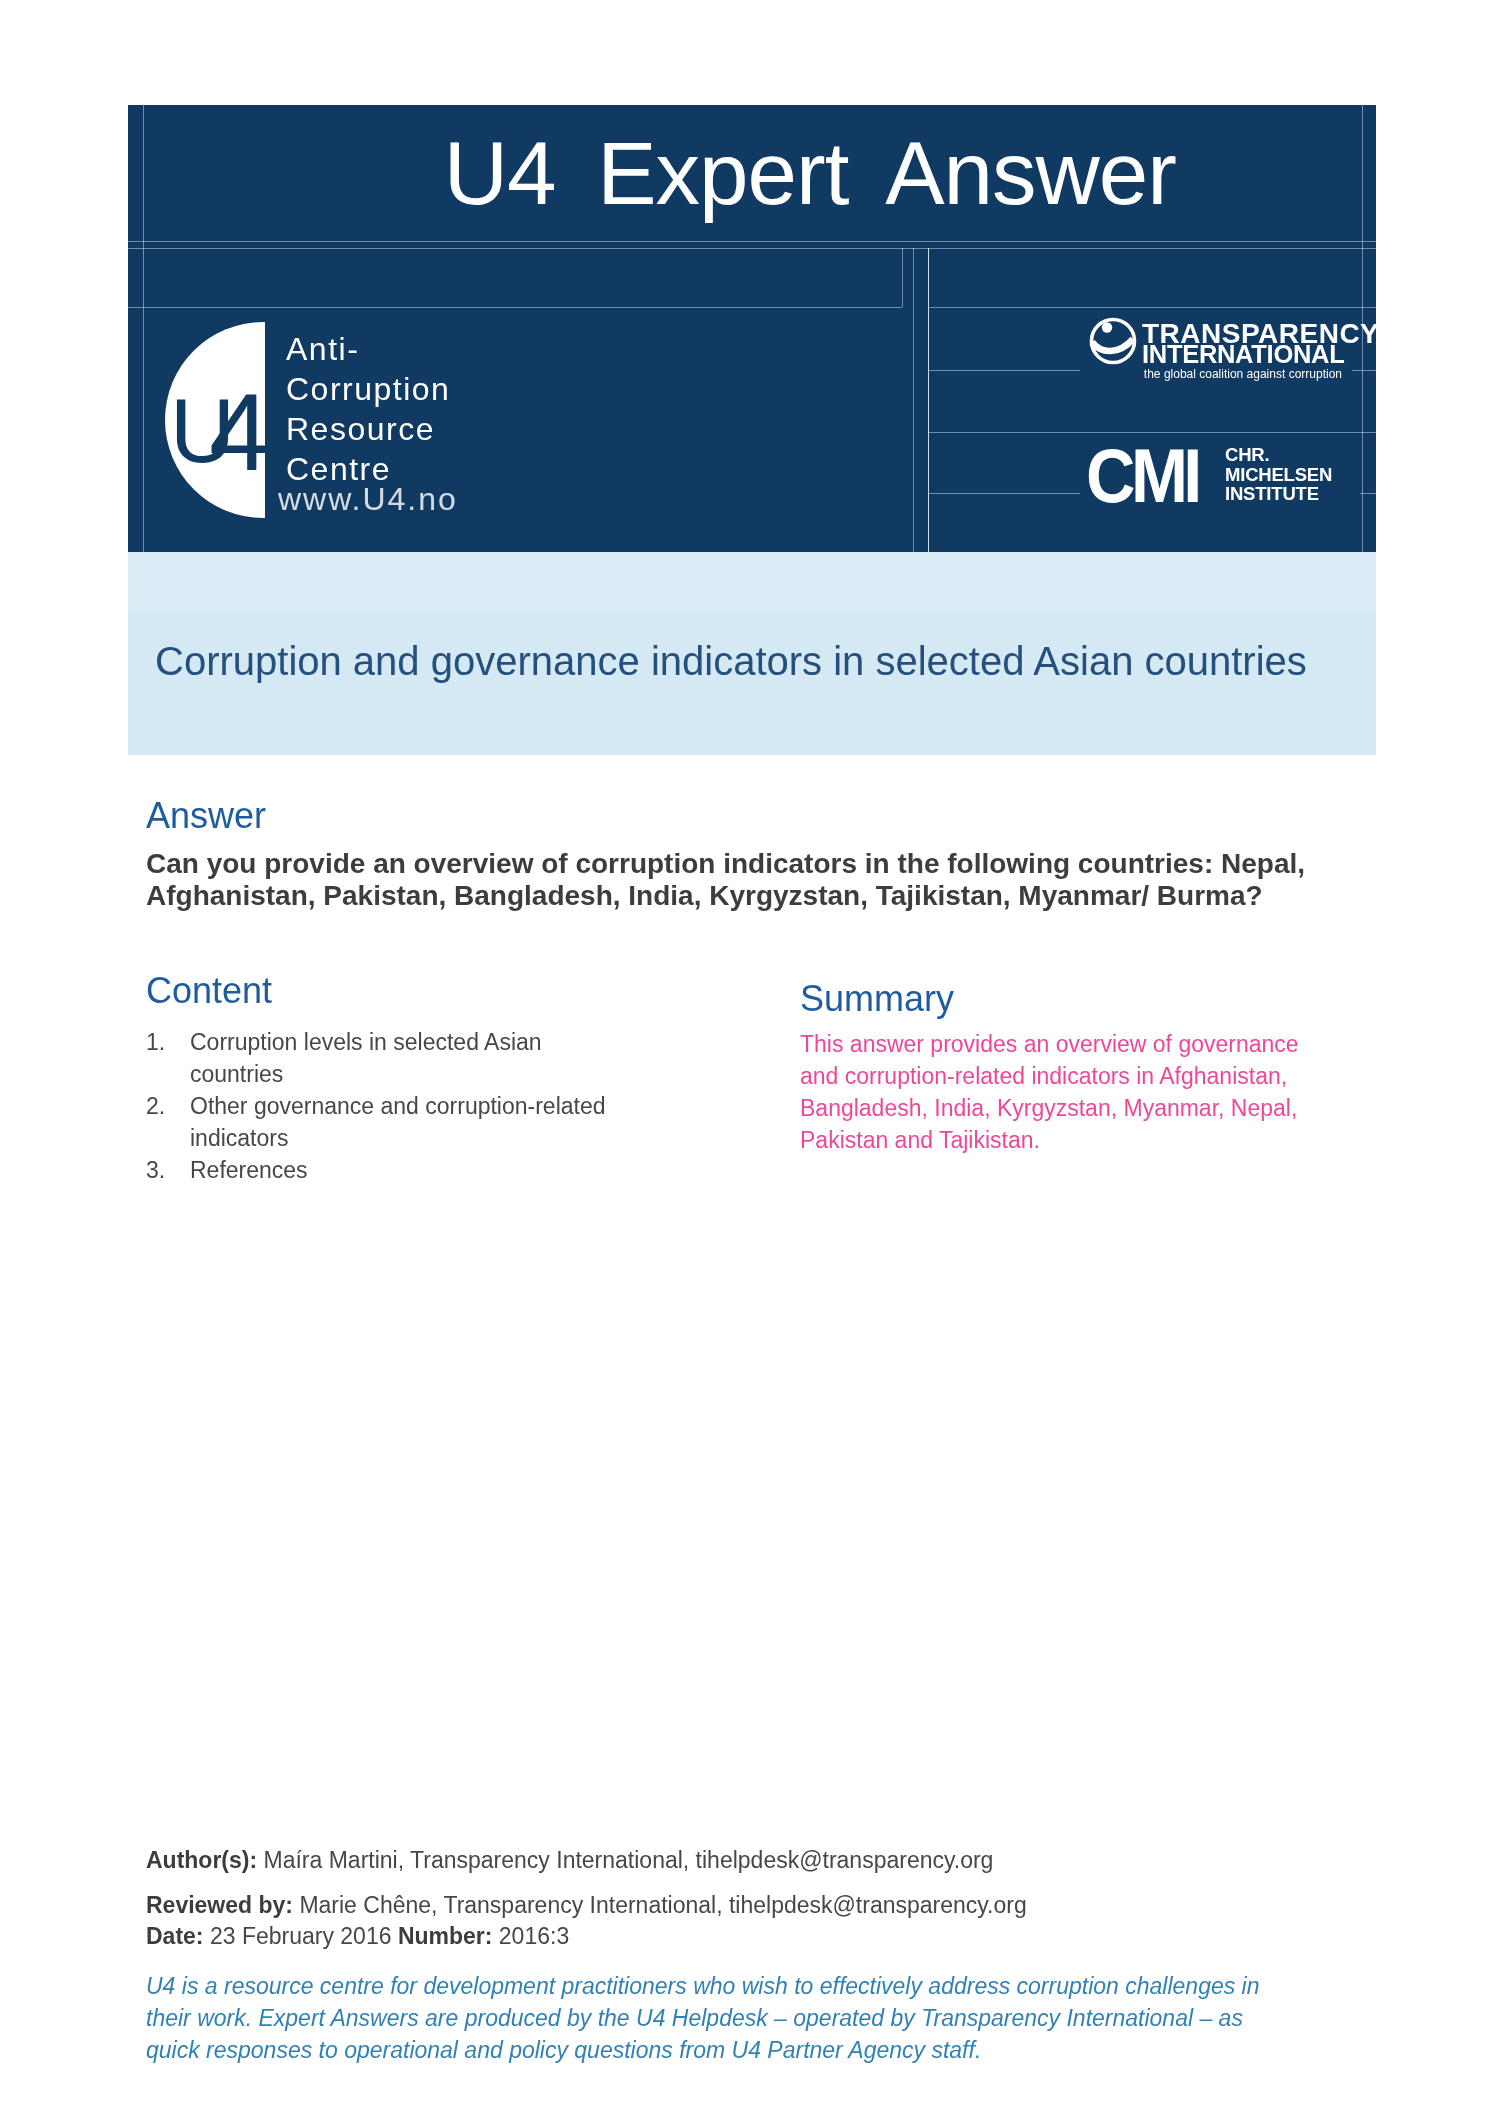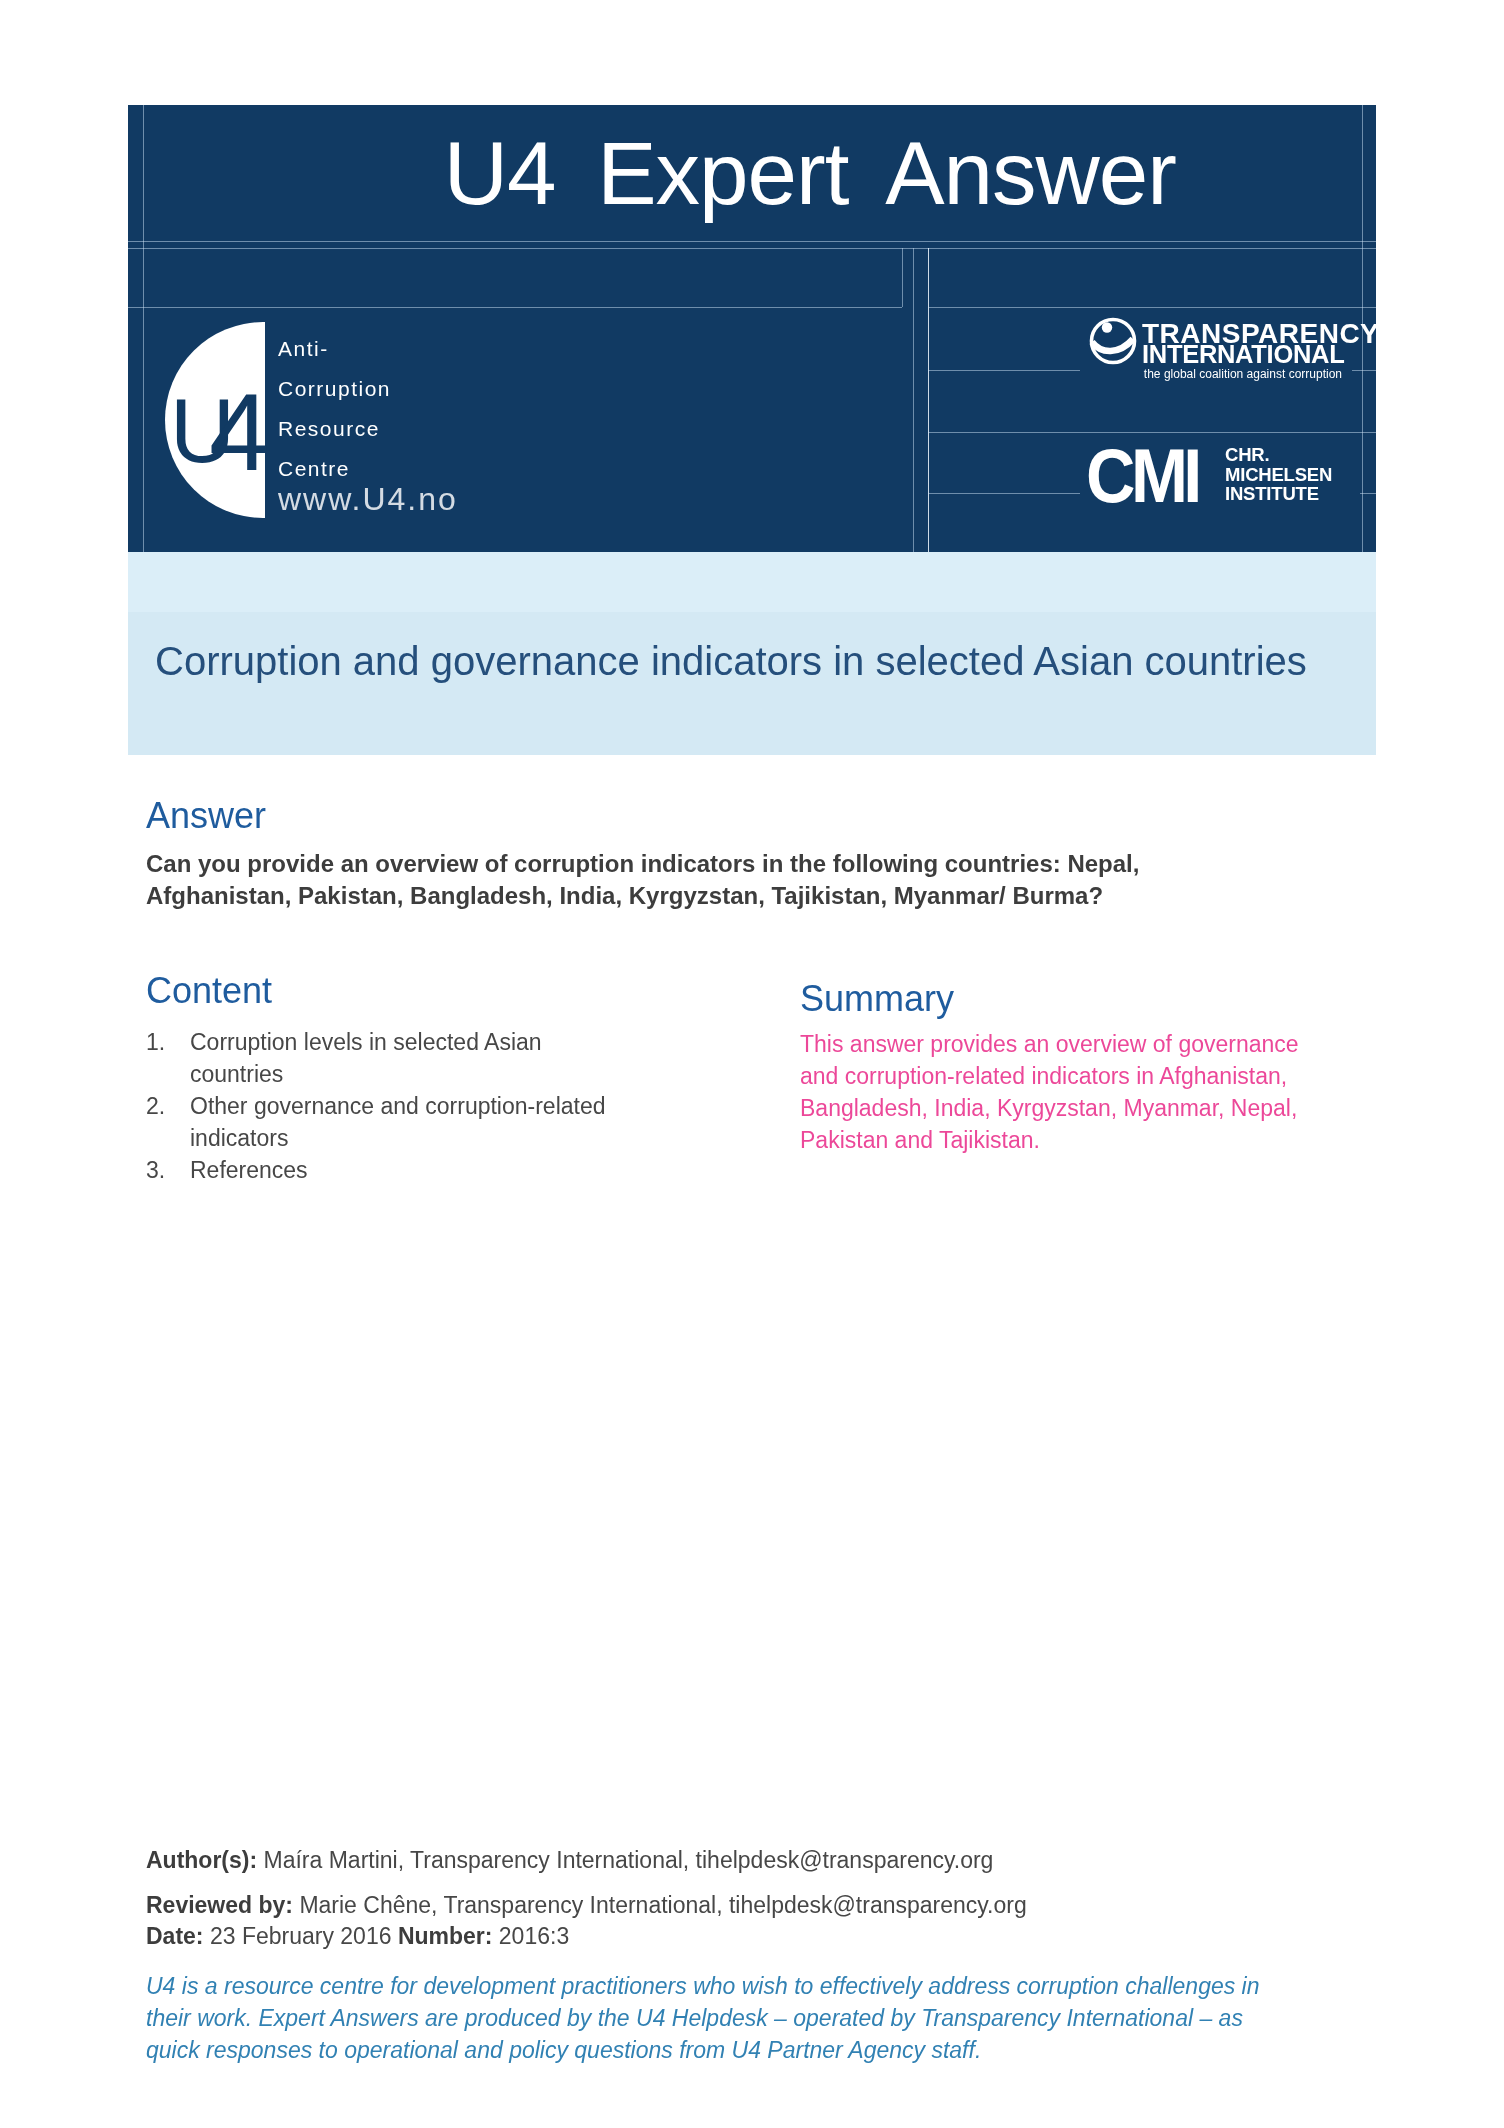--- a/index.html
+++ b/index.html
@@ -16,21 +16,21 @@
             display:flex;align-items:center;justify-content:flex-end;
             padding-right:64px;box-sizing:border-box;}
   .masthead span{color:#fff;font-size:89px;word-spacing:18px;letter-spacing:-1px;white-space:nowrap;}
 
   
   .u4disc{position:absolute;left:37px;top:217px;width:100px;height:196px;background:#fff;
           border-radius:98px 0 0 98px;}
   .u4mark{position:absolute;left:42px;top:264px;line-height:1;white-space:nowrap;}
   .u4mark .u{font-size:90px;color:#113a63;display:inline-block;}
   .u4mark .f{font-size:110px;color:#113a63;display:inline-block;margin-left:-26px;position:relative;top:8px;}
-  .orglines{position:absolute;left:150px;top:224px;color:#fff;font-size:21px;
+  .orglines{position:absolute;left:158px;top:224px;color:#fff;font-size:32px;
             letter-spacing:1.5px;line-height:40px;font-weight:400;}
   .orgurl{position:absolute;left:150px;top:376px;color:rgba(255,255,255,.82);font-size:32px;
           letter-spacing:2px;font-weight:400;}
 
   
   .tiblock{position:absolute;left:952px;top:205px;width:272px;height:80px;background:#113a63;}
   .tiname1{position:absolute;left:62px;top:10px;color:#fff;font-size:28px;font-weight:bold;
            letter-spacing:.5px;line-height:1;white-space:nowrap;}
   .tiname2{position:absolute;left:62px;top:32px;color:#fff;font-size:25.5px;font-weight:bold;
            letter-spacing:-.3px;line-height:1;white-space:nowrap;}
@@ -46,21 +46,21 @@
             line-height:19.5px;letter-spacing:-.2px;white-space:nowrap;}
 
   
   .band{position:absolute;left:128px;top:552px;width:1248px;height:203px;background:#d4e9f4;}
   .bandtop{position:absolute;left:0;top:0;width:1248px;height:60px;background:#dbeef8;}
   .bandtitle{position:absolute;left:27px;top:89px;color:#254f7c;font-size:40px;
              line-height:40px;white-space:nowrap;}
 
   
   .h2{position:absolute;color:#1f5c9e;font-size:36px;line-height:1;white-space:nowrap;}
-  .qlines{position:absolute;left:146px;top:848px;font-size:24px;font-weight:bold;
+  .qlines{position:absolute;left:146px;top:848px;font-size:28px;font-weight:bold;
           color:#3d3d3d;line-height:32px;white-space:nowrap;}
   .list{position:absolute;left:146px;top:1026px;font-size:23px;color:#474747;line-height:32px;}
   .li{display:flex;}
   .li .num{width:44px;flex:none;}
   .li .litext{width:445px;}
   .slines{position:absolute;left:800px;top:1028px;font-size:23px;color:#ec4899;
           line-height:32px;white-space:nowrap;}
 
   
   .fline{position:absolute;font-size:23px;color:#474747;line-height:31px;white-space:nowrap;}

